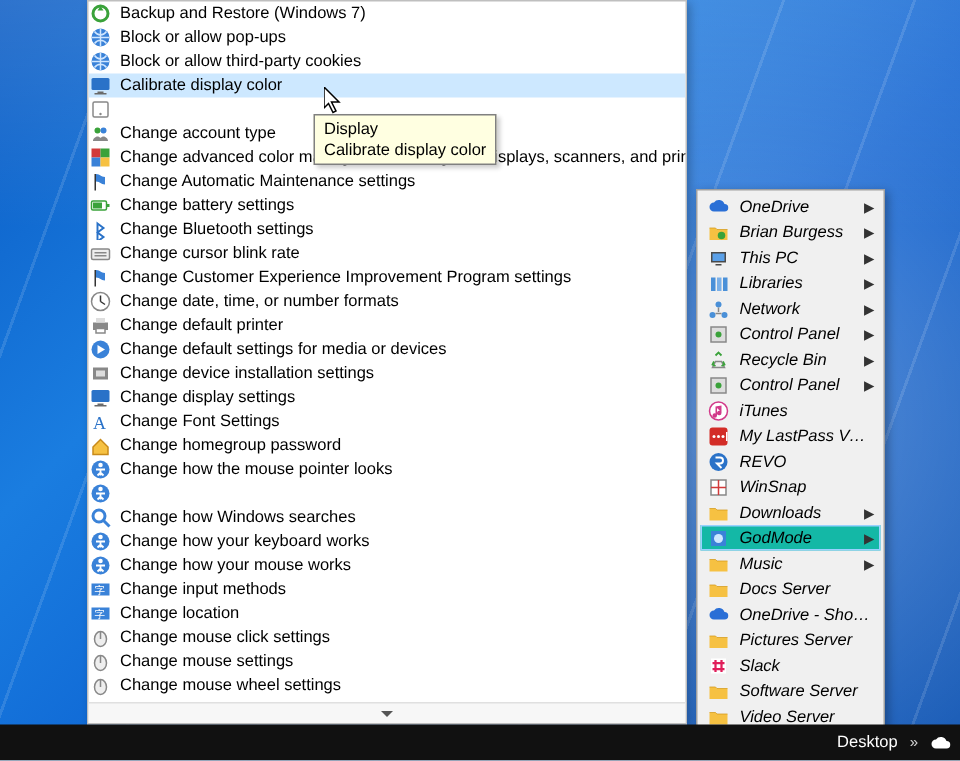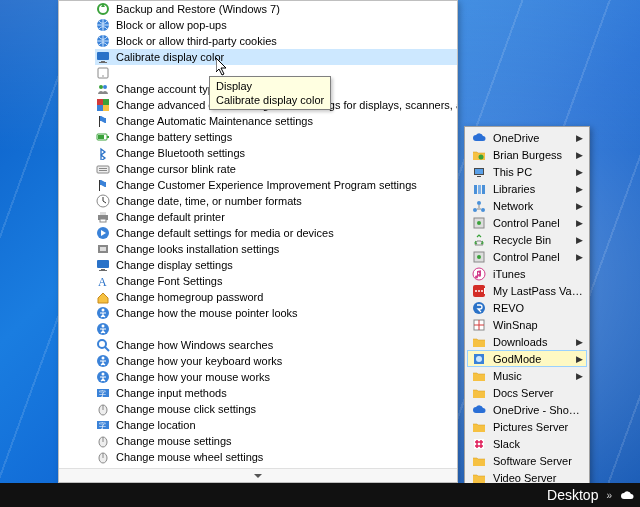--- a/index.html
+++ b/index.html
@@ -14,37 +14,36 @@
       linear-gradient(rgba(255,255,255,0.15), transparent 30%),
       repeating-linear-gradient(110deg, rgba(255,255,255,0.0) 0 80px, rgba(255,255,255,0.12) 80px 82px),
       radial-gradient(circle at 75% 55%, rgba(255,255,255,0.35), transparent 60%);
     pointer-events:none;
   }
   .taskbar {
     position: absolute; left: 0; right: 0; bottom: 0; height: 24px;
     background: #111; color: #fff; display: flex; align-items: center; justify-content: flex-end;
     padding: 0 6px; gap: 8px;
   }
-  .taskbar .label { font-size: 14px; }
+  .taskbar .label { font-size: 11px; }
   .taskbar .chev { font-size: 10px; opacity: .8; }
   .taskbar .tray-icon { width:14px; height:14px; display:inline-flex; align-items:center; justify-content:center; }
   .taskbar .tray-icon svg { width:14px; height:14px; fill:#fff; }
 
   
   .godpanel {
     position: absolute; left: 58px; top: 0; width: 400px; height: 483px;
     background: #fff; border: 1px solid #bfbfbf; overflow: hidden;
     box-shadow: 2px 2px 6px rgba(0,0,0,.25);
   }
   .godlist { list-style: none; }
   .godlist li {
     display: flex; align-items: center; gap: 6px;
     height: 16px; padding: 0 1px; color: #000; white-space: nowrap;
     cursor: pointer;
-    margin-left: 36px;
   }
   .godlist li.highlight { background: #cde8ff; }
   .godlist li .icon { width: 14px; height: 14px; flex: 0 0 14px; display:flex; align-items:center; justify-content:center; }
   .godlist li .icon svg { width:14px; height:14px; }
   .scrollhint {
     position: absolute; left: 0; right: 0; bottom: 0; height: 14px;
     border-top: 1px solid #e0e0e0; display:flex; align-items:center; justify-content:center;
     background:#f7f7f7; cursor:pointer;
   }
   .scrollhint svg { width:10px; height:10px; fill:#555; }
@@ -61,24 +60,24 @@
   
   .ctxmenu {
     position: absolute; right: 50px; top: 126px; width: 126px;
     background: #f0f0f0; border: 1px solid #a0a0a0; padding: 2px;
     box-shadow: 2px 2px 6px rgba(0,0,0,.3);
   }
   .ctxmenu .row {
     display: flex; align-items: center; height: 17px; padding: 0 4px;
     gap: 6px; cursor: pointer; position: relative;
   }
-  .ctxmenu .row.highlight { background: #fef9c3; border:1px solid #99d1ff; padding:0 3px; height:17px; }
+  .ctxmenu .row.highlight { background: #14b8a6; border:1px solid #99d1ff; padding:0 3px; height:17px; }
   .ctxmenu .row .mi { width:16px; height:16px; flex:0 0 16px; display:flex; align-items:center; justify-content:center; }
   .ctxmenu .row .mi svg { width:14px; height:14px; }
-  .ctxmenu .row .lbl { flex:1; white-space:nowrap; overflow:hidden; text-overflow:ellipsis; }
+  .ctxmenu .row .lbl { flex:1; white-space:nowrap; overflow:hidden; text-overflow:ellipsis;font-style:italic; }
   .ctxmenu .row .arrow { width:8px; text-align:right; font-size:9px; color:#333; }
   .ico-folder { fill:#f6c142; }
   .ico-gear { fill:#6a6a6a; }
   .ico-monitor { fill:#2a72c8; }
   .ico-green { fill:#3aa23a; }
   .ico-dark { fill:#333; }
   .ico-cloud { fill:#2a6fd6; }
 </style>
 </head>
 <body>
@@ -371,21 +370,21 @@
             </svg>
           </span>
           <span>Change default settings for media or devices</span>
         </li>
         <li>
           <span class="icon">
             <svg viewBox="0 0 14 14">
               <use href="#i-device"></use>
             </svg>
           </span>
-          <span>Change looks installation settings</span>
+          <span>Change device installation settings</span>
         </li>
         <li>
           <span class="icon">
             <svg viewBox="0 0 14 14">
               <use href="#i-monitor"></use>
             </svg>
           </span>
           <span>Change display settings</span>
         </li>
         <li>
@@ -447,32 +446,32 @@
           <span class="icon">
             <svg viewBox="0 0 14 14">
               <use href="#i-lang"></use>
             </svg>
           </span>
           <span>Change input methods</span>
         </li>
         <li>
           <span class="icon">
             <svg viewBox="0 0 14 14">
+              <use href="#i-lang"></use>
+            </svg>
+          </span>
+          <span>Change location</span>
+        </li>
+        <li>
+          <span class="icon">
+            <svg viewBox="0 0 14 14">
               <use href="#i-mouse"></use>
             </svg>
           </span>
           <span>Change mouse click settings</span>
-        </li>
-        <li>
-          <span class="icon">
-            <svg viewBox="0 0 14 14">
-              <use href="#i-lang"></use>
-            </svg>
-          </span>
-          <span>Change location</span>
         </li>
         <li>
           <span class="icon">
             <svg viewBox="0 0 14 14">
               <use href="#i-mouse"></use>
             </svg>
           </span>
           <span>Change mouse settings</span>
         </li>
         <li>

